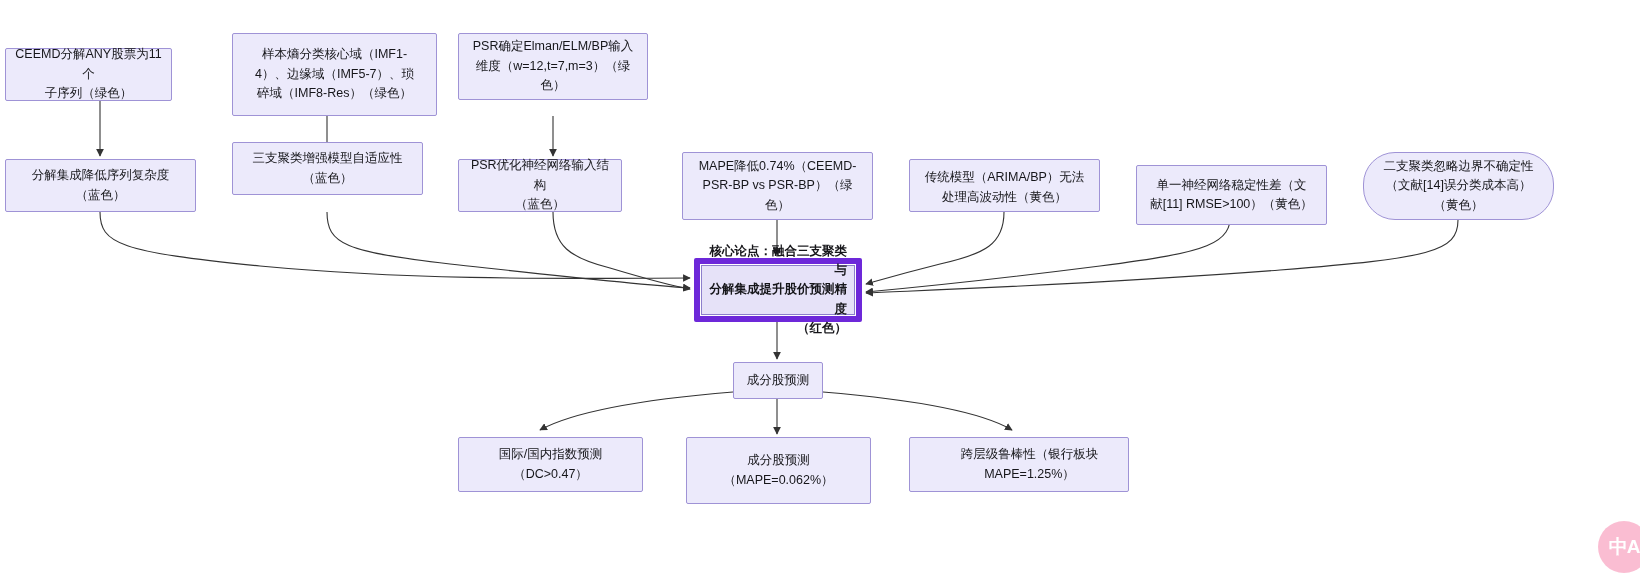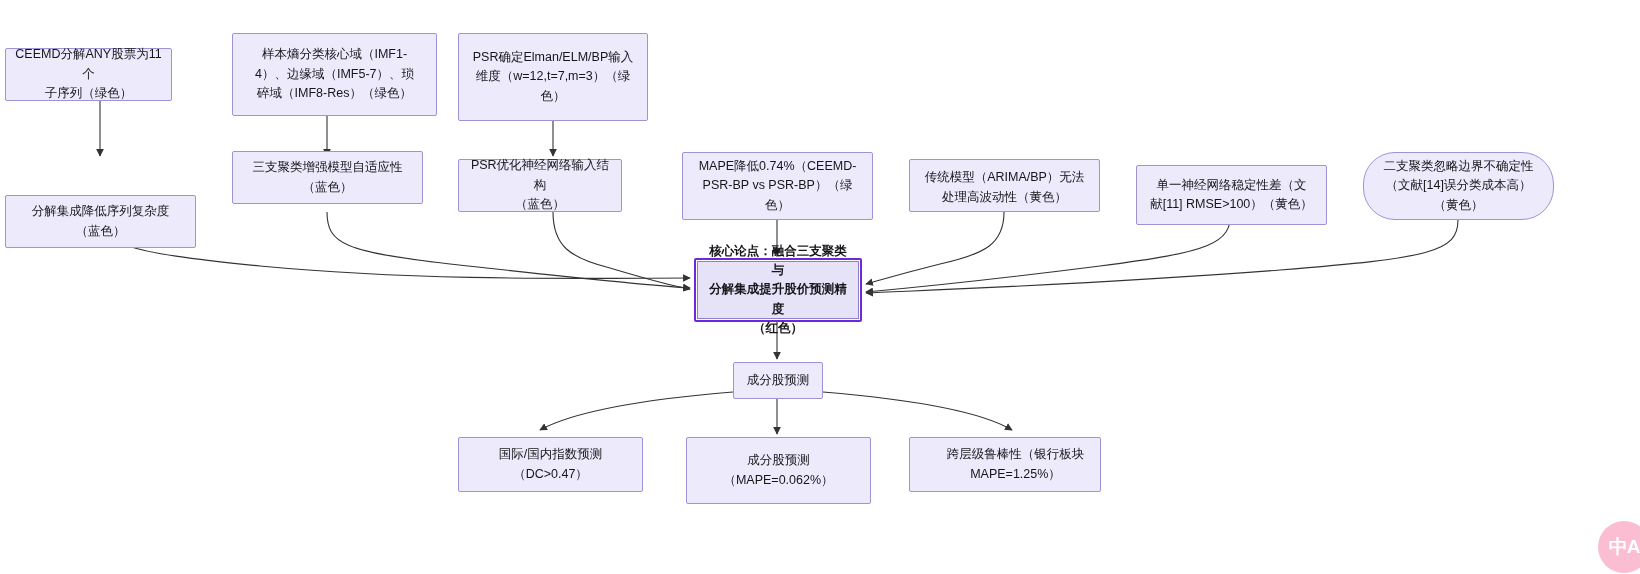--- a/index.html
+++ b/index.html
@@ -41,23 +41,24 @@
     padding: 4px 9px;
     z-index: 2;
   }
   .node .nlabel {
     display: block;
     width: 100%;
     white-space: pre-line;
   }
   .node.core {
     background: #E6E2F8;
-    border: 2px solid #6d28d9;
+    border: 6px solid #6d28d9;
     box-shadow: inset 0 0 0 1px #ffffff, inset 0 0 0 2px #8C7FCB;
     font-weight: bold;
+    text-align: right;
   }
   .watermark {
     position: absolute;
     width: 52px;
     height: 52px;
     border-radius: 50%;
     background: #F9A8C4;
     opacity: 0.75;
     display: flex;
     align-items: center;
@@ -109,30 +110,30 @@
   <div id="node-layer">
       <div class="node" style="left: 5px; top: 48px; width: 167px; height: 53px;">
         <span class="nlabel">CEEMD分解ANY股票为11个
 子序列（绿色）</span>
       </div>
       <div class="node" style="left: 232px; top: 33px; width: 205px; height: 83px;">
         <span class="nlabel">样本熵分类核心域（IMF1-
 4）、边缘域（IMF5-7）、琐
 碎域（IMF8-Res）（绿色）</span>
       </div>
-      <div class="node" style="left: 458px; top: 33px; width: 190px; height: 88px; text-align: center;">
+      <div class="node" style="left: 458px; top: 33px; width: 190px; height: 67px; text-align: center;">
         <span class="nlabel">PSR确定Elman/ELM/BP输入
 维度（w=12,t=7,m=3）（绿
 色）</span>
       </div>
-      <div class="node" style="left: 5px; top: 159px; width: 191px; height: 53px; margin-top: 36px;">
+      <div class="node" style="left: 5px; top: 159px; width: 191px; height: 53px;">
         <span class="nlabel">分解集成降低序列复杂度
 （蓝色）</span>
       </div>
-      <div class="node" style="left: 232px; top: 151px; width: 191px; height: 53px;">
+      <div class="node" style="left: 232px; top: 142px; width: 191px; height: 53px;">
         <span class="nlabel">三支聚类增强模型自适应性
 （蓝色）</span>
       </div>
       <div class="node" style="left: 458px; top: 159px; width: 164px; height: 53px;">
         <span class="nlabel">PSR优化神经网络输入结构
 （蓝色）</span>
       </div>
       <div class="node" style="left: 682px; top: 152px; width: 191px; height: 68px;">
         <span class="nlabel">MAPE降低0.74%（CEEMD-
 PSR-BP vs PSR-BP）（绿
@@ -160,21 +161,21 @@
         <span class="nlabel">成分股预测</span>
       </div>
       <div class="node" style="left: 458px; top: 437px; width: 185px; height: 55px;">
         <span class="nlabel">国际/国内指数预测
 （DC&gt;0.47）</span>
       </div>
       <div class="node" style="left: 686px; top: 437px; width: 185px; height: 67px;">
         <span class="nlabel">成分股预测
 （MAPE=0.062%）</span>
       </div>
-      <div class="node" style="left: 909px; top: 437px; width: 192px; height: 55px; padding-left: 30px;">
+      <div class="node" style="left: 909px; top: 437px; width: 220px; height: 55px; padding-left: 30px;">
         <span class="nlabel">跨层级鲁棒性（银行板块
 MAPE=1.25%）</span>
       </div>
     </div>
 
   <div class="watermark" style="left:1598px; top:521px;">
     <span>中A</span>
   </div>
 
 </div>

